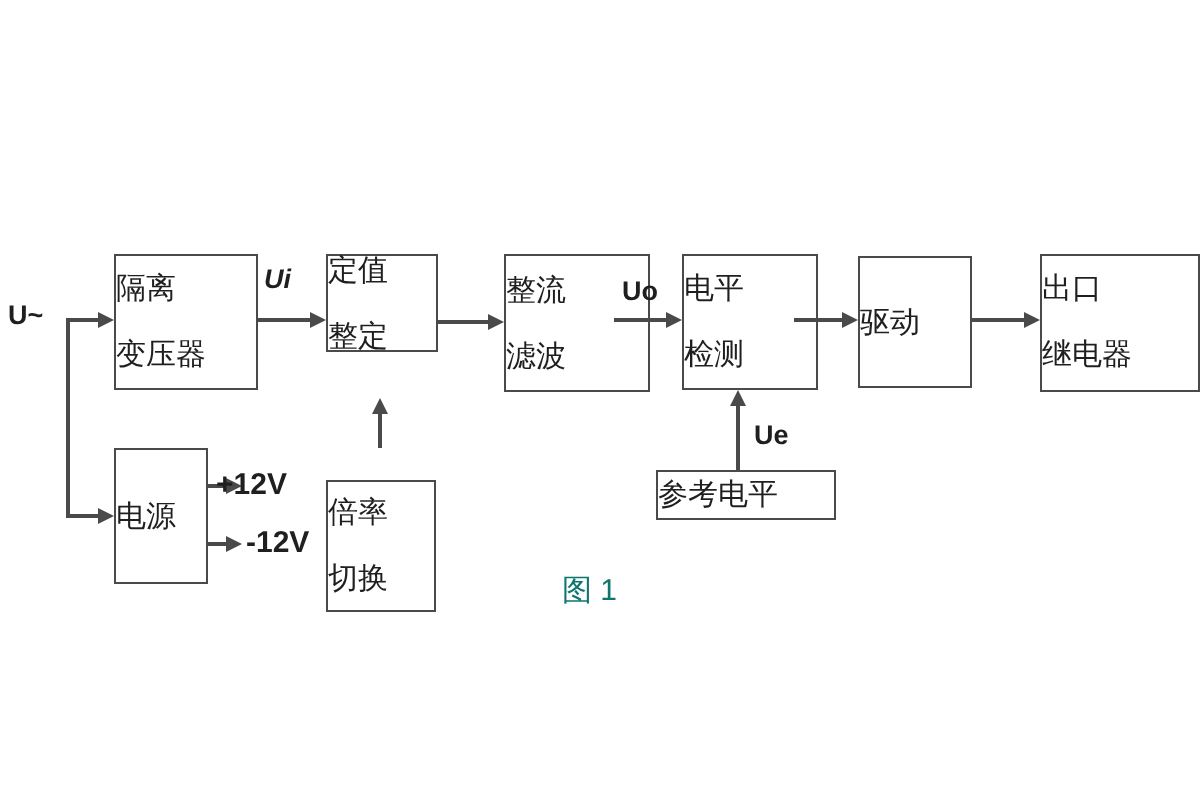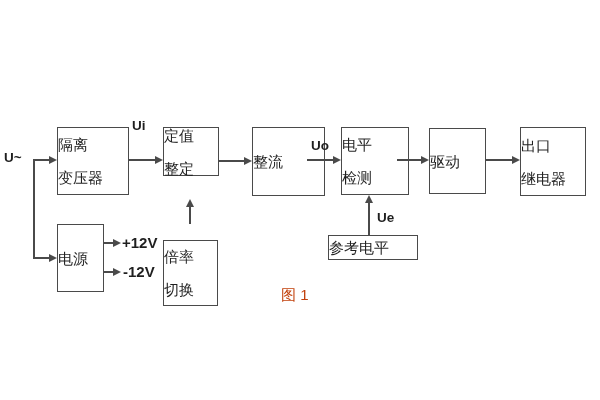--- a/index.html
+++ b/index.html
@@ -58,31 +58,31 @@
     position: absolute;
     font-size: 13.5px;
     font-weight: 600;
     color: #1f1f1f;
     white-space: nowrap;
   }
   .sig-big { font-size: 15px; }
   .caption {
     position: absolute;
     font-size: 15px;
-    color: #c2410c;
+    color: #0f766e;
     white-space: nowrap;
   }
 
   
   #box-isolation  { left: 57px;  top: 127px; width: 72px; height: 68px; }
   #box-setting    { left: 163px; top: 127px; width: 56px; height: 49px; }
   #box-rectifier  { left: 252px; top: 127px; width: 73px; height: 69px; }
   #box-level      { left: 341px; top: 127px; width: 68px; height: 68px; }
   #box-driver     { left: 429px; top: 128px; width: 57px; height: 66px; }
-  #box-relay      { left: 520px; top: 127px; width: 66px; height: 69px; }
+  #box-relay      { left: 520px; top: 127px; width: 80px; height: 69px; font-family: Liberation Serif, serif; }
   #box-power      { left: 57px;  top: 224px; width: 47px; height: 68px; }
   #box-ratio      { left: 163px; top: 224px; width: 55px; height: 66px; margin-top: 16px; }
   #box-reference  { left: 328px; top: 235px; width: 90px; height: 25px; }
 </style>
 </head>
 <body>
 
 <div class="canvas">
 
   <span class="sig" style="left:4px; top:150px;">U~</span>
@@ -91,34 +91,35 @@
   <div class="hline" style="left:33px; top:159px; width:17px;"></div>
   <div class="arr-r" style="left:49px; top:156px;"></div>
   <div class="hline" style="left:33px; top:257px; width:17px;"></div>
   <div class="arr-r" style="left:49px; top:254px;"></div>
 
   <div class="box" id="box-isolation">
     <span>隔离</span>
     <span>变压器</span>
   </div>
 
-  <span class="sig" style="left:132px; top:118px;">Ui</span>
+  <span class="sig" style="left:132px; top:132px;font-style:italic;">Ui</span>
   <div class="hline" style="left:129px; top:159px; width:26px;"></div>
   <div class="arr-r" style="left:155px; top:156px;"></div>
 
   <div class="box" id="box-setting">
     <span>定值</span>
     <span>整定</span>
   </div>
 
   <div class="hline" style="left:219px; top:160px; width:25px;"></div>
   <div class="arr-r" style="left:244px; top:157px;"></div>
 
   <div class="box" id="box-rectifier">
     <span>整流</span>
+    <span>滤波</span>
   </div>
 
   <span class="sig" style="left:311px; top:138px;">Uo</span>
   <div class="hline" style="left:307px; top:159px; width:26px;"></div>
   <div class="arr-r" style="left:333px; top:156px;"></div>
 
   <div class="box" id="box-level">
     <span>电平</span>
     <span>检测</span>
   </div>
@@ -137,21 +138,21 @@
     <span>出口</span>
     <span>继电器</span>
   </div>
 
   <div class="box" id="box-power">
     <span>电源</span>
   </div>
 
   <div class="hline" style="left:104px; top:242px; width:10px;"></div>
   <div class="arr-r" style="left:113px; top:239px;"></div>
-  <span class="sig sig-big" style="left:122px; top:234px;">+12V</span>
+  <span class="sig sig-big" style="left:108px; top:234px;">+12V</span>
 
   <div class="hline" style="left:104px; top:271px; width:10px;"></div>
   <div class="arr-r" style="left:113px; top:268px;"></div>
   <span class="sig sig-big" style="left:123px; top:263px;">-12V</span>
 
   <div class="box" id="box-ratio">
     <span>倍率</span>
     <span>切换</span>
   </div>
   <div class="vline" style="left:189px; top:206px; height:18px;"></div>

